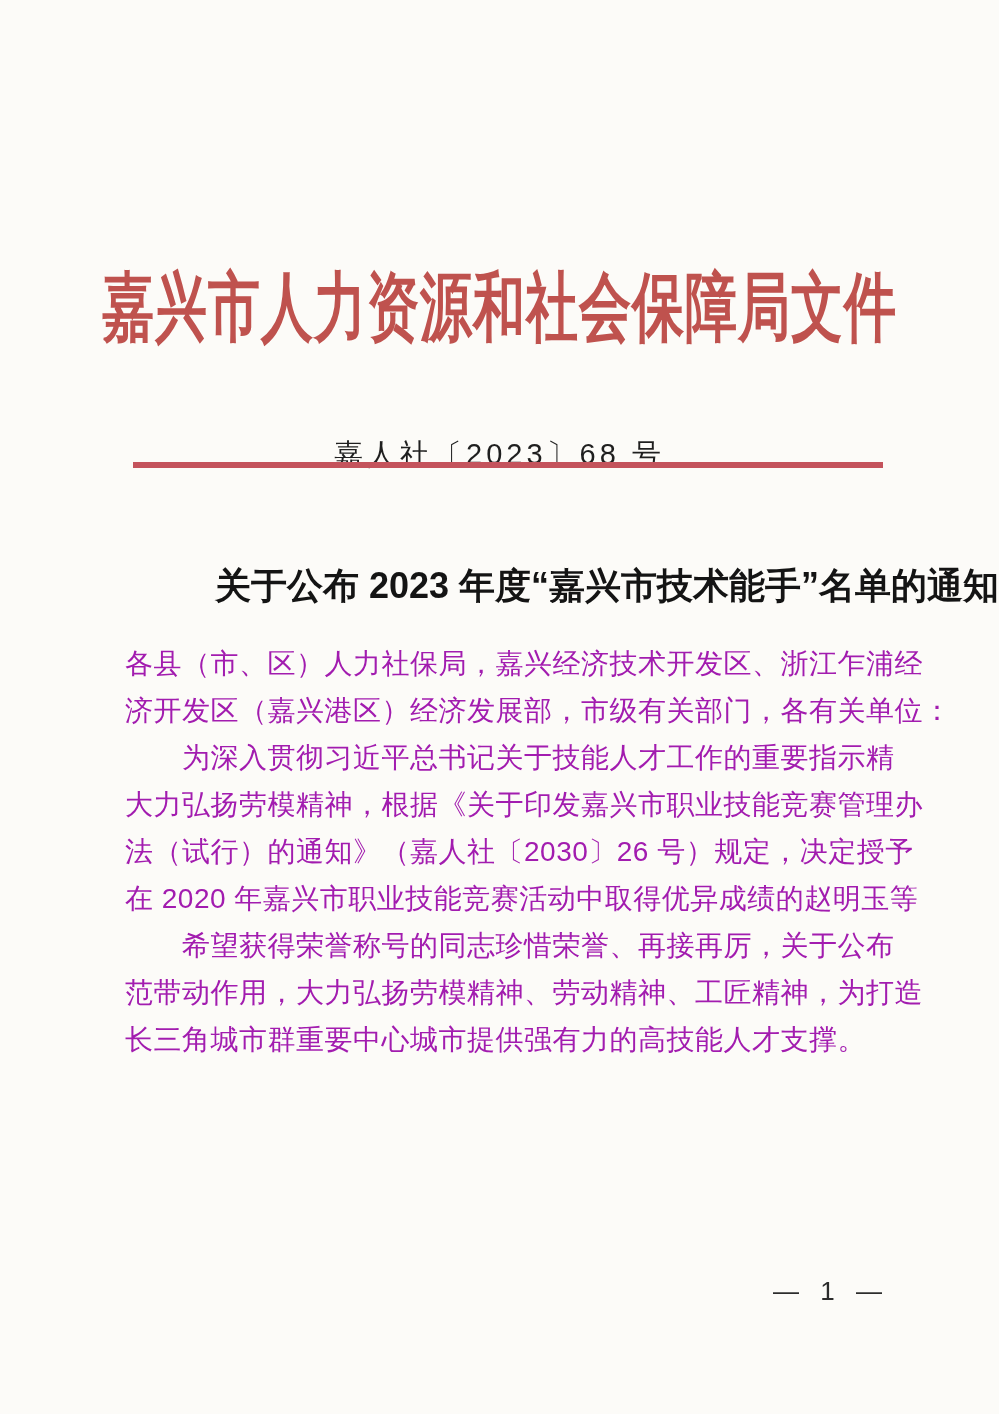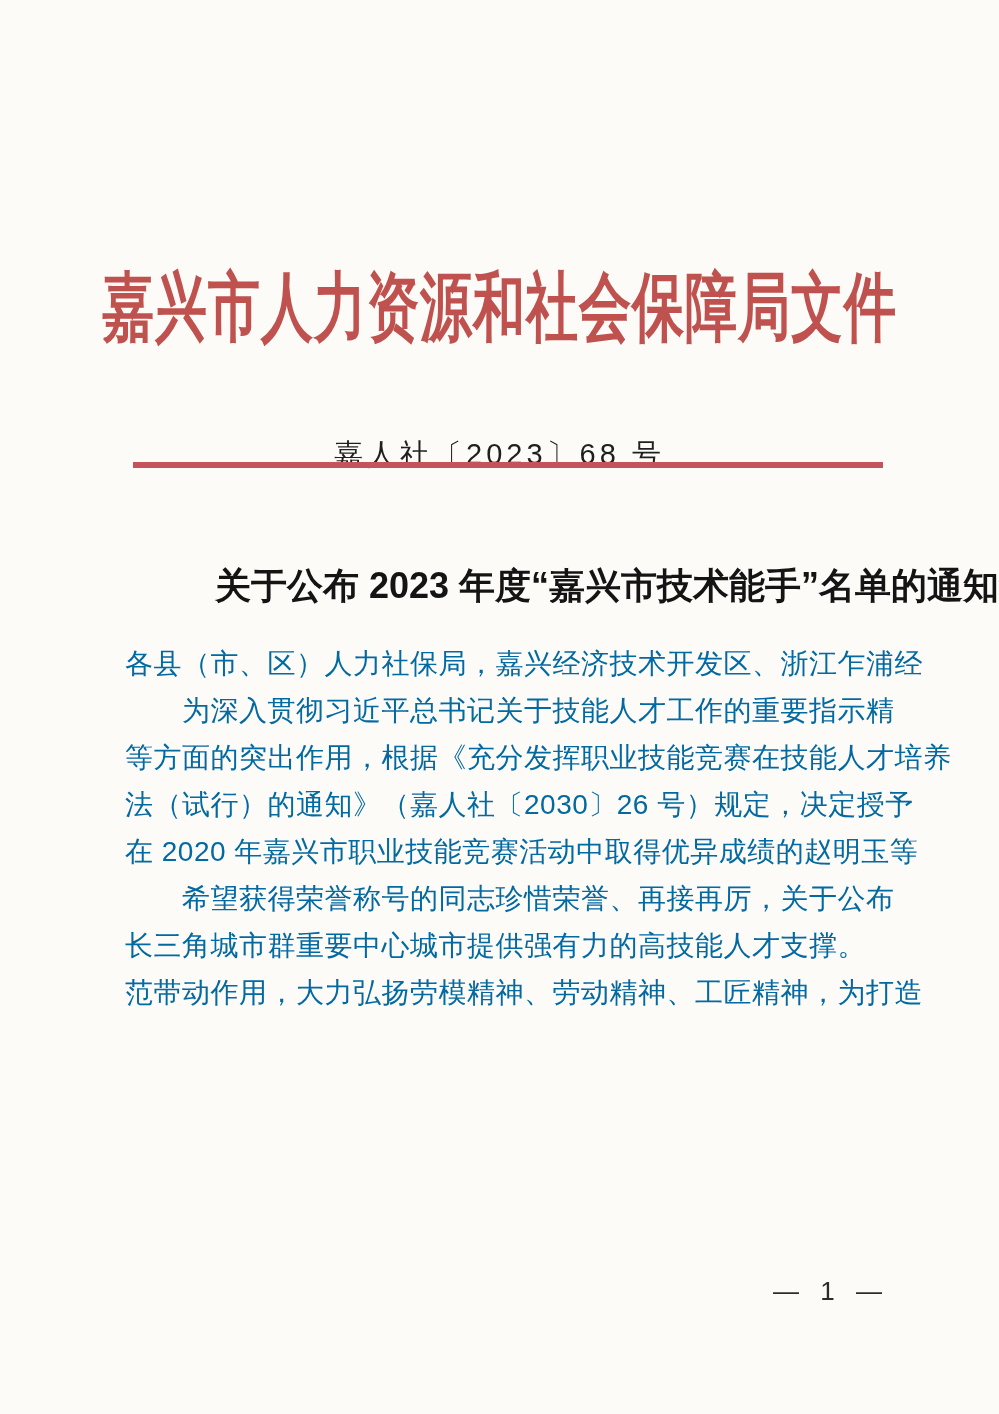--- a/index.html
+++ b/index.html
@@ -61,21 +61,21 @@
     letter-spacing: 0px;
     white-space: nowrap;
   }
   .body-text {
     position: absolute;
     top: 640px;
     left: 125px;
     width: 790px;
     font-size: 28px;
     line-height: 47px;
-    color: #0369a1;
+    color: #a21caf;
     letter-spacing: 0.5px;
   }
   .body-text .line {
     white-space: nowrap;
   }
   .body-text .line.indent {
     text-indent: 57px;
   }
   .page-number {
     position: absolute;
@@ -95,24 +95,25 @@
   <div class="agency-title">嘉兴市人力资源和社会保障局文件</div>
 
   <div class="doc-number">嘉人社〔2023〕68 号</div>
 
   <div class="red-line"></div>
 
   <div class="doc-title">关于公布 2023 年度“嘉兴市技术能手”名单的通知</div>
 
   <div class="body-text">
     <div class="line">各县（市、区）人力社保局，嘉兴经济技术开发区、浙江乍浦经</div>
+    <div class="line">济开发区（嘉兴港区）经济发展部，市级有关部门，各有关单位：</div>
     <div class="line indent">为深入贯彻习近平总书记关于技能人才工作的重要指示精</div>
-    <div class="line">等方面的突出作用，根据《充分发挥职业技能竞赛在技能人才培养</div>
+    <div class="line">大力弘扬劳模精神，根据《关于印发嘉兴市职业技能竞赛管理办</div>
     <div class="line">法（试行）的通知》（嘉人社〔2030〕26 号）规定，决定授予</div>
     <div class="line">在 2020 年嘉兴市职业技能竞赛活动中取得优异成绩的赵明玉等</div>
     <div class="line indent">希望获得荣誉称号的同志珍惜荣誉、再接再厉，关于公布</div>
+    <div class="line">范带动作用，大力弘扬劳模精神、劳动精神、工匠精神，为打造</div>
     <div class="line">长三角城市群重要中心城市提供强有力的高技能人才支撑。</div>
-    <div class="line">范带动作用，大力弘扬劳模精神、劳动精神、工匠精神，为打造</div>
   </div>
 
   <div class="page-number">— 1 —</div>
 
 </div>
 
 </body></html>

